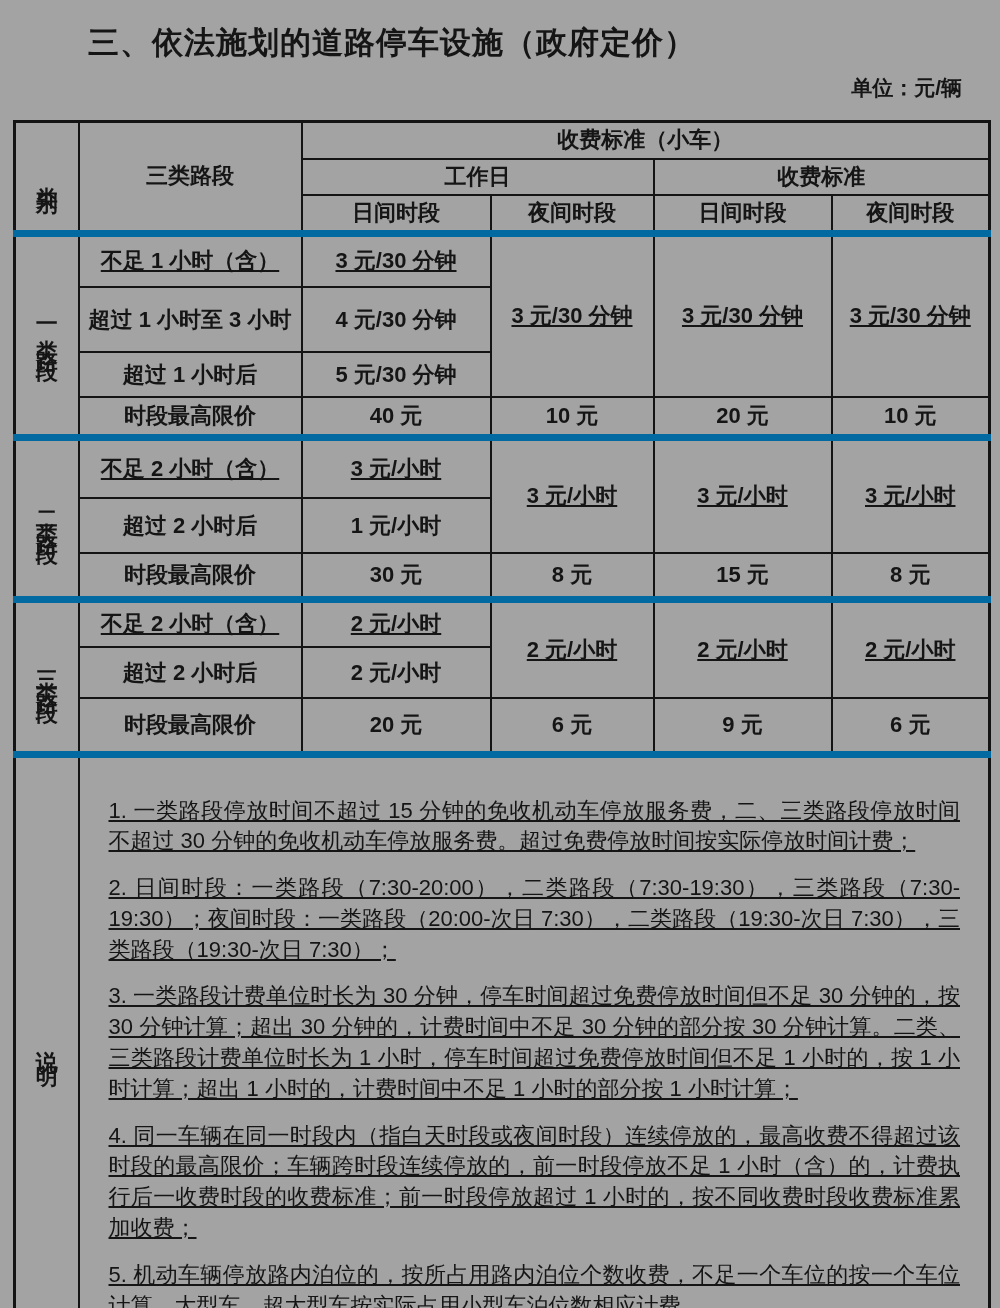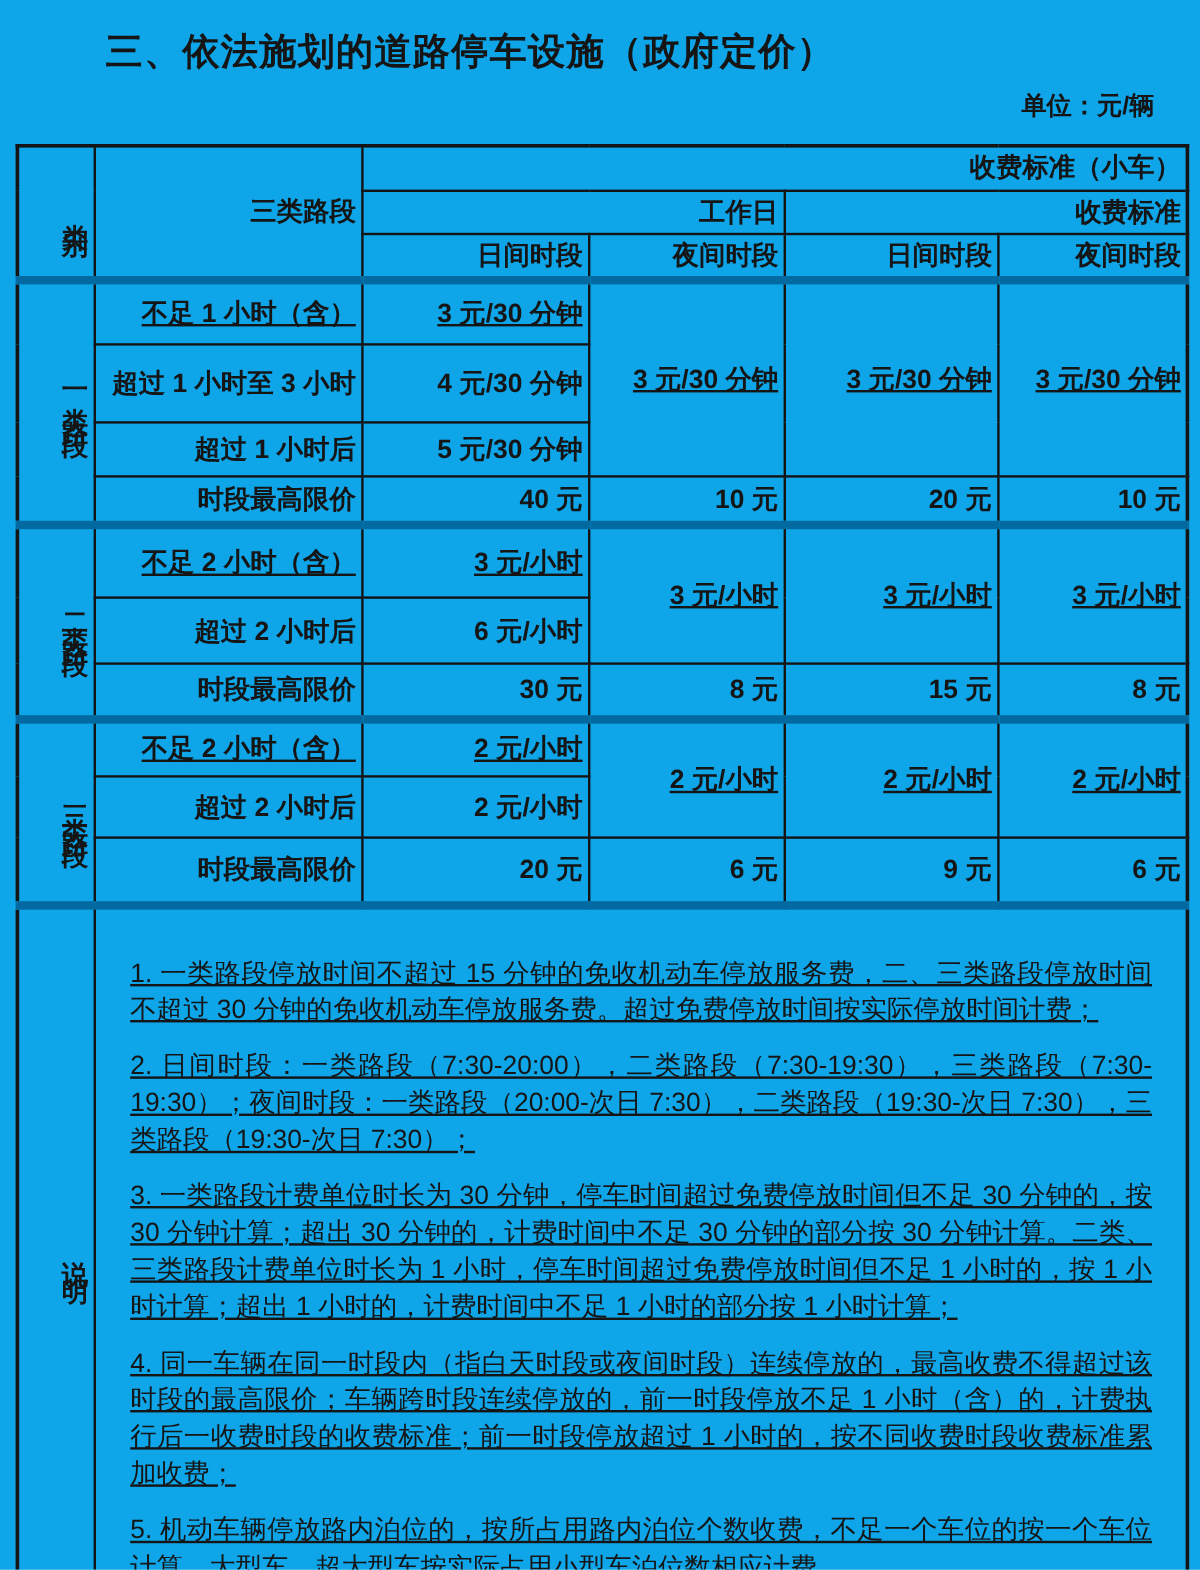--- a/index.html
+++ b/index.html
@@ -7,21 +7,21 @@
   body {
     width: 1000px;
     background: #ffffff;
     font-family: "Liberation Sans", sans-serif;
     color: #151515;
   }
   .page {
     position: relative;
     width: 1000px;
     height: 1308px;
-    background: #0ea5e9;
+    background: #a3a3a3;
     overflow: hidden;
   }
   .doc-title {
     position: absolute;
     left: 88px;
     top: 22px;
     font-size: 31px;
     font-weight: bold;
     letter-spacing: 1px;
     white-space: nowrap;
@@ -37,21 +37,21 @@
     position: absolute;
     left: 13px;
     top: 120px;
     width: 975px;
     border-collapse: collapse;
     table-layout: fixed;
     border: 3px solid #141414;
   }
   .fee-table th, .fee-table td {
     border: 2px solid #141414;
-    text-align: right;
+    text-align: center;
     vertical-align: middle;
     font-size: 22px;
     font-weight: 600;
     padding: 2px 4px;
     overflow: hidden;
   }
   tr.section-start > th, tr.section-start > td { border-top: 7px solid #0369a1; text-decoration: underline; }
   .h37 { height: 37px; } .h35 { height: 35px; }
   .h54 { height: 54px; } .h65 { height: 65px; } .h45 { height: 45px; } .h40 { height: 40px; }
   .h61 { height: 61px; } .h55 { height: 55px; } .h46 { height: 46px; }
@@ -139,21 +139,21 @@
     <tr class="h61 section-start">
       <td rowspan="3"><span class="vert">二类路段</span></td>
       <td>不足 2 小时（含）</td>
       <td>3 元/小时</td>
       <td rowspan="2">3 元/小时</td>
       <td rowspan="2">3 元/小时</td>
       <td rowspan="2">3 元/小时</td>
     </tr>
     <tr class="h55">
       <td>超过 2 小时后</td>
-      <td>6 元/小时</td>
+      <td>1 元/小时</td>
     </tr>
     <tr class="h46">
       <td>时段最高限价</td>
       <td>30 元</td>
       <td>8 元</td>
       <td>15 元</td>
       <td>8 元</td>
     </tr>
 
     <tr class="h48 section-start">

